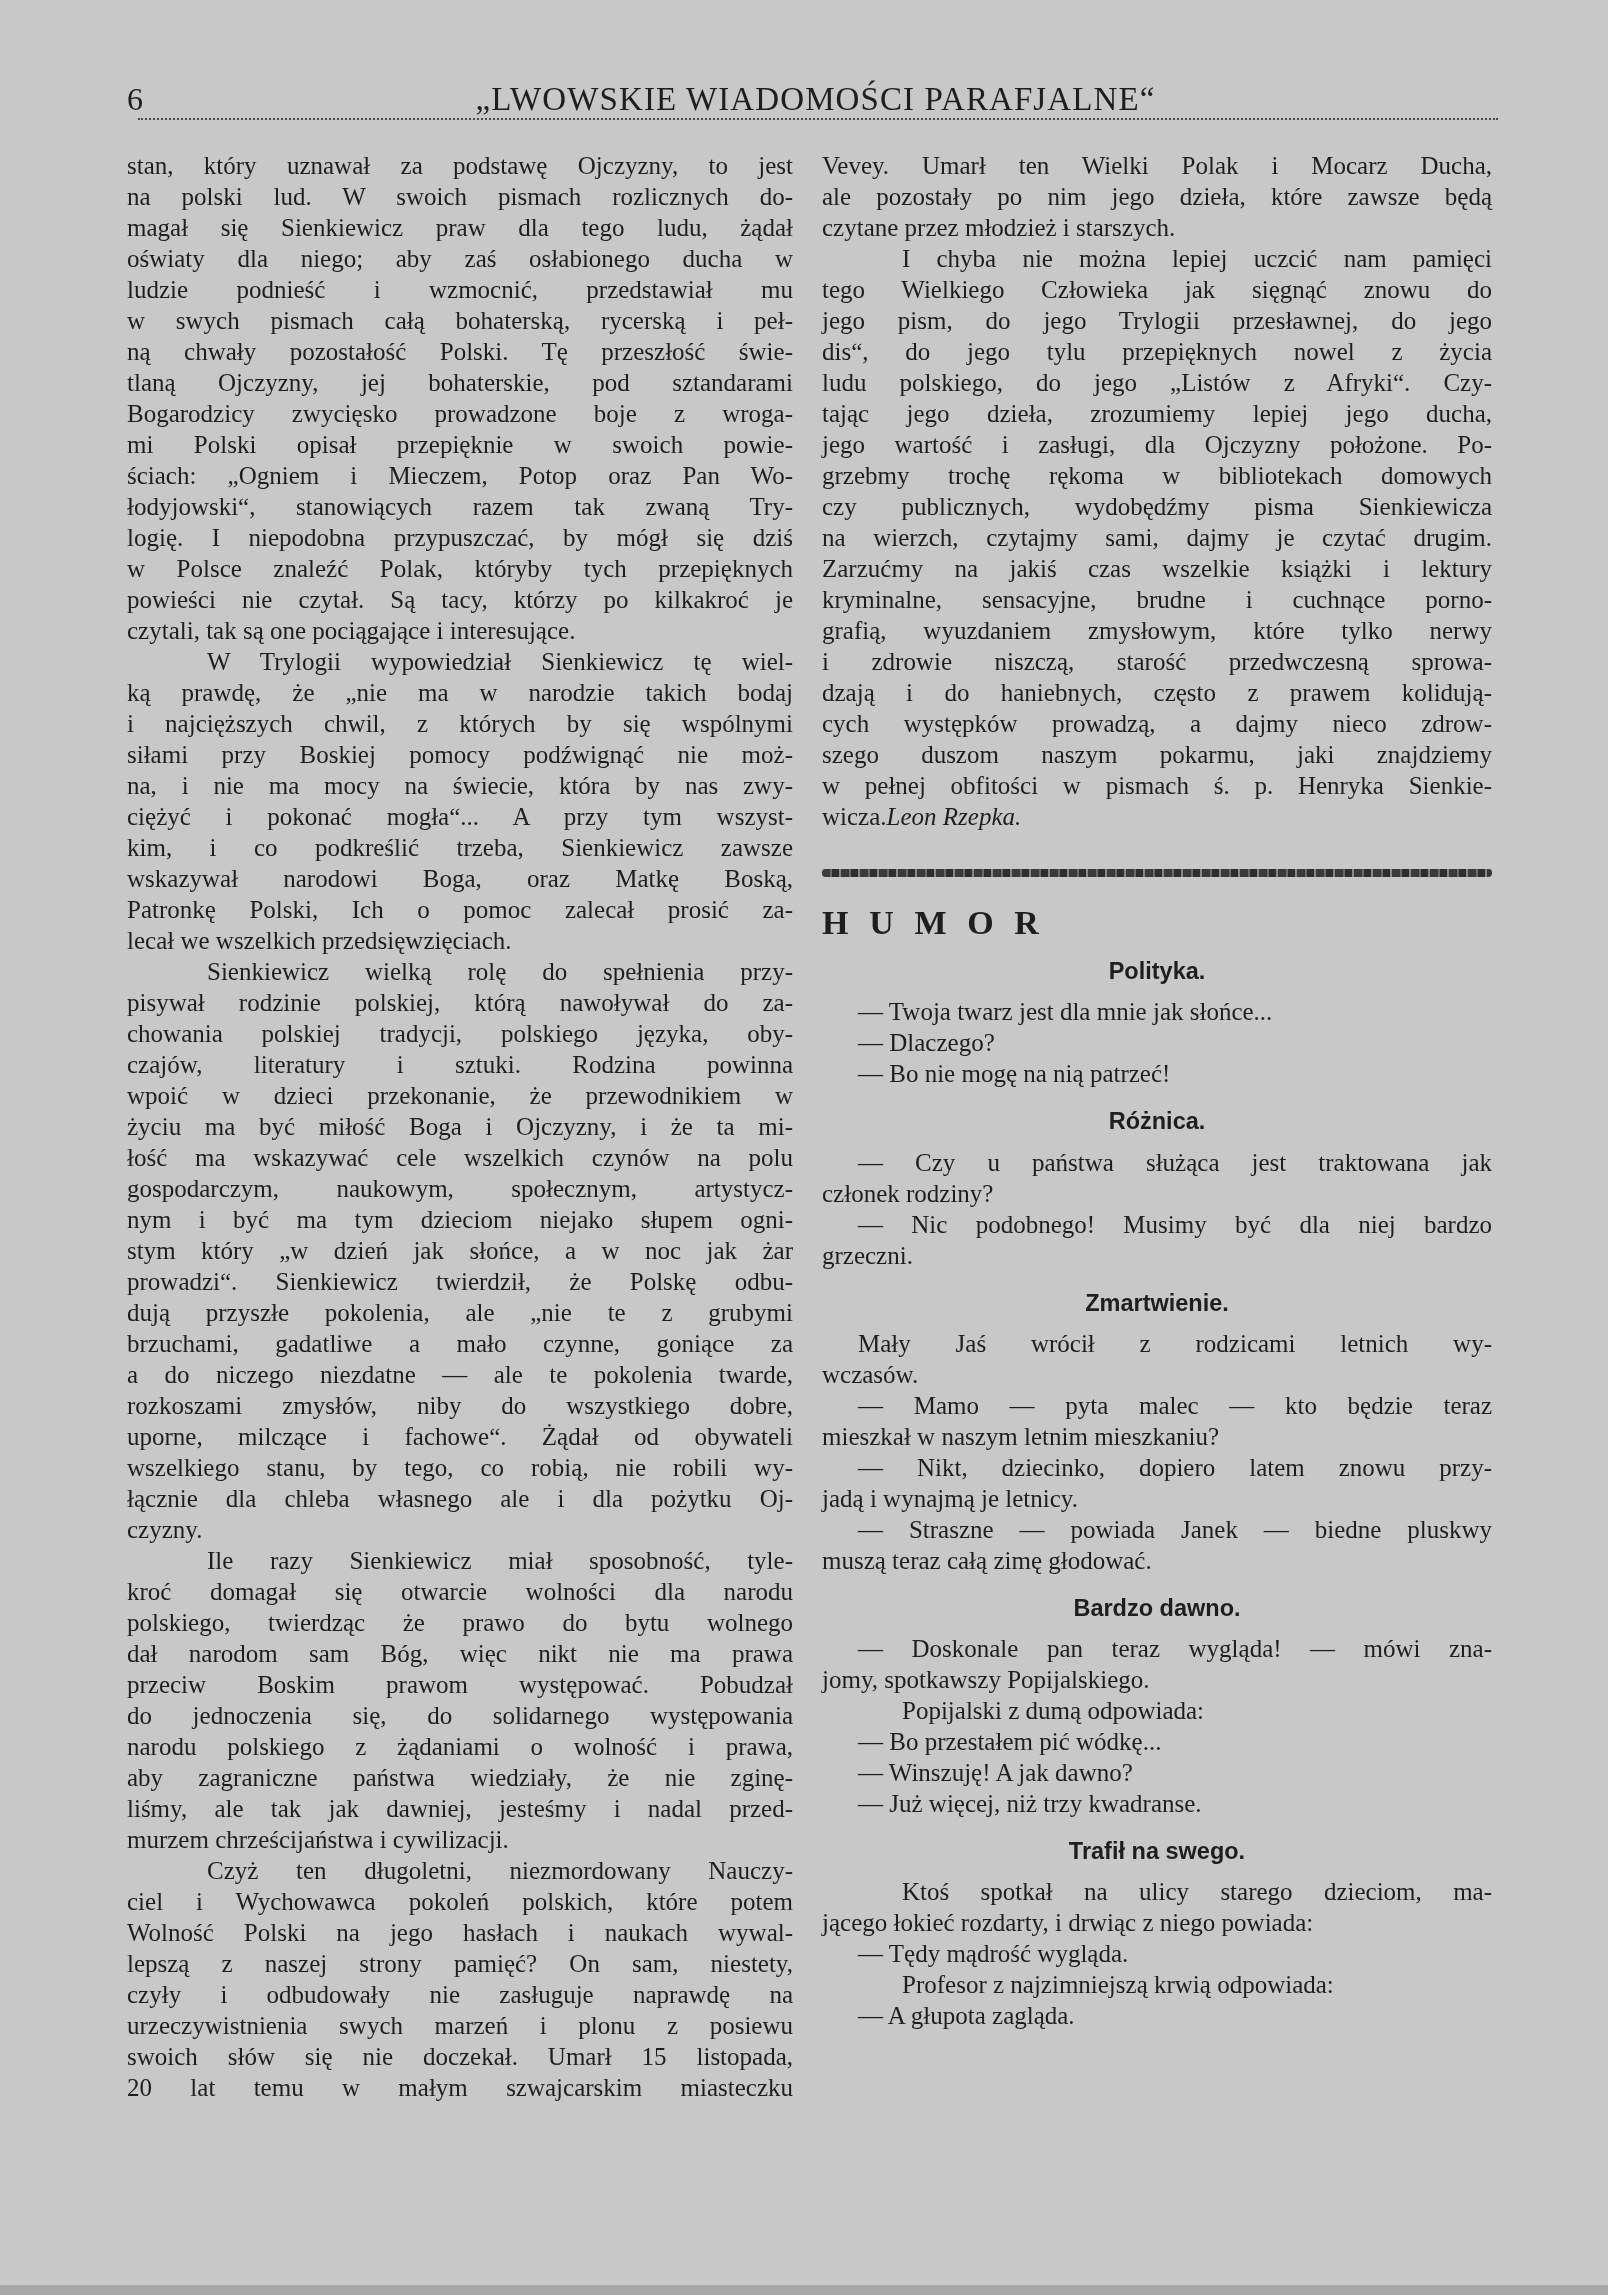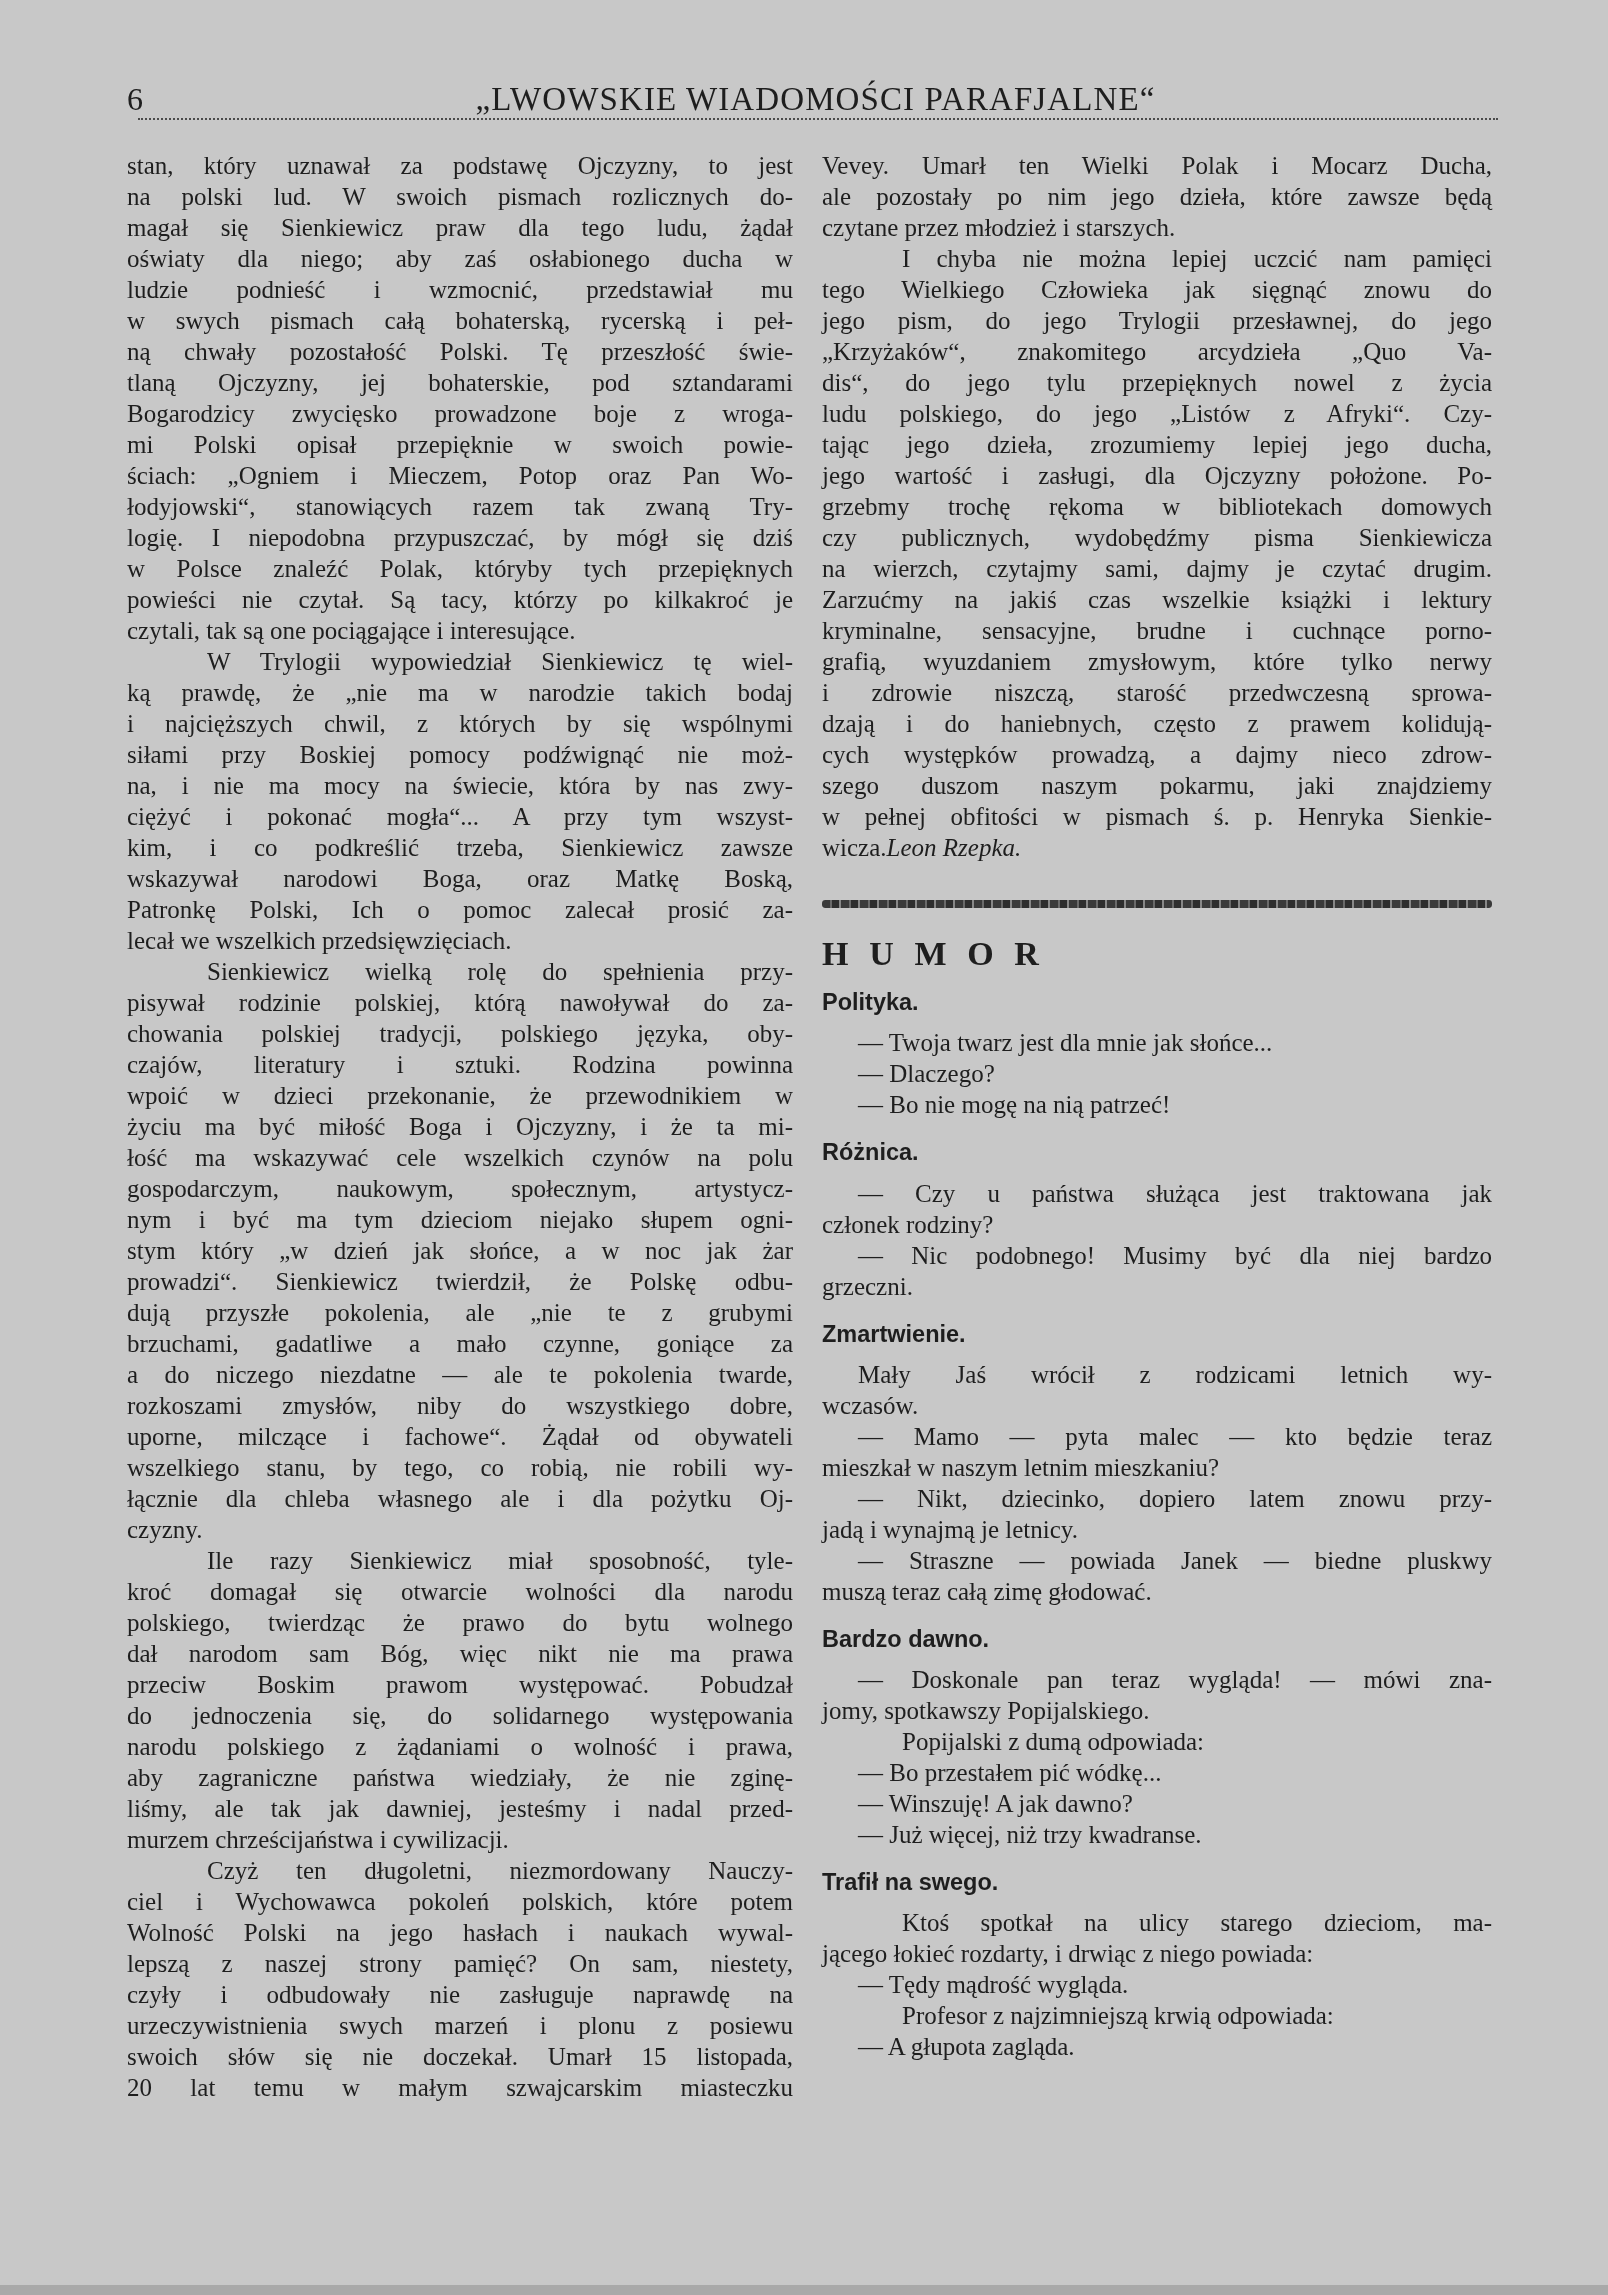--- a/index.html
+++ b/index.html
@@ -47,21 +47,21 @@
   .ornament-rule {
     margin-top: 37px; height: 8px;
     background: repeating-linear-gradient(90deg, #3a3a3a 0 8px, #6a6a6a 8px 10.3px, #2e2e2e 10.3px 17px, #888 17px 19px);
     border-radius: 3.4px;
   }
   .humor-title {
     margin-top: 23px; font-family: Liberation Serif, serif;
     font-weight: bold; font-size: 34px; letter-spacing: 20.7px; line-height: 46px;
   }
   .joke-title {
-    font-weight: bold;
+    text-align: center; font-weight: bold;
     font-family: "Liberation Sans", "DejaVu Sans", sans-serif;
     font-size: 23.5px; line-height: 31px;
     margin-top: 17px; margin-bottom: 9.2px;
   }
   .joke-title.first { margin-top: 10.3px; }
   .dash-line { display: block; white-space: nowrap; padding-left: 36px; }
   .sub-indent { padding-left: 80px; }
 </style>
 </head>
 <body>
@@ -153,21 +153,20 @@
     <div id="col-right-text">
         <div>
           <span class="line">Vevey. Umarł ten Wielki Polak i Mocarz Ducha,</span>
           <span class="line">ale pozostały po nim jego dzieła, które zawsze będą</span>
           <span class="line last">czytane przez młodzież i starszych.</span>
         </div>
         <div>
           <span class="line indent">I chyba nie można lepiej uczcić nam pamięci</span>
           <span class="line">tego Wielkiego Człowieka jak sięgnąć znowu do</span>
           <span class="line">jego pism, do jego Trylogii przesławnej, do jego</span>
-          <span class="line">„Krzyżaków“, znakomitego arcydzieła „Quo Va-</span>
           <span class="line">dis“, do jego tylu przepięknych nowel z życia</span>
           <span class="line">ludu polskiego, do jego „Listów z Afryki“. Czy-</span>
           <span class="line">tając jego dzieła, zrozumiemy lepiej jego ducha,</span>
           <span class="line">jego wartość i zasługi, dla Ojczyzny położone. Po-</span>
           <span class="line">grzebmy trochę rękoma w bibliotekach domowych</span>
           <span class="line">czy publicznych, wydobędźmy pisma Sienkiewicza</span>
           <span class="line">na wierzch, czytajmy sami, dajmy je czytać drugim.</span>
           <span class="line">Zarzućmy na jakiś czas wszelkie książki i lektury</span>
           <span class="line">kryminalne, sensacyjne, brudne i cuchnące porno-</span>
           <span class="line">grafią, wyuzdaniem zmysłowym, które tylko nerwy</span>

